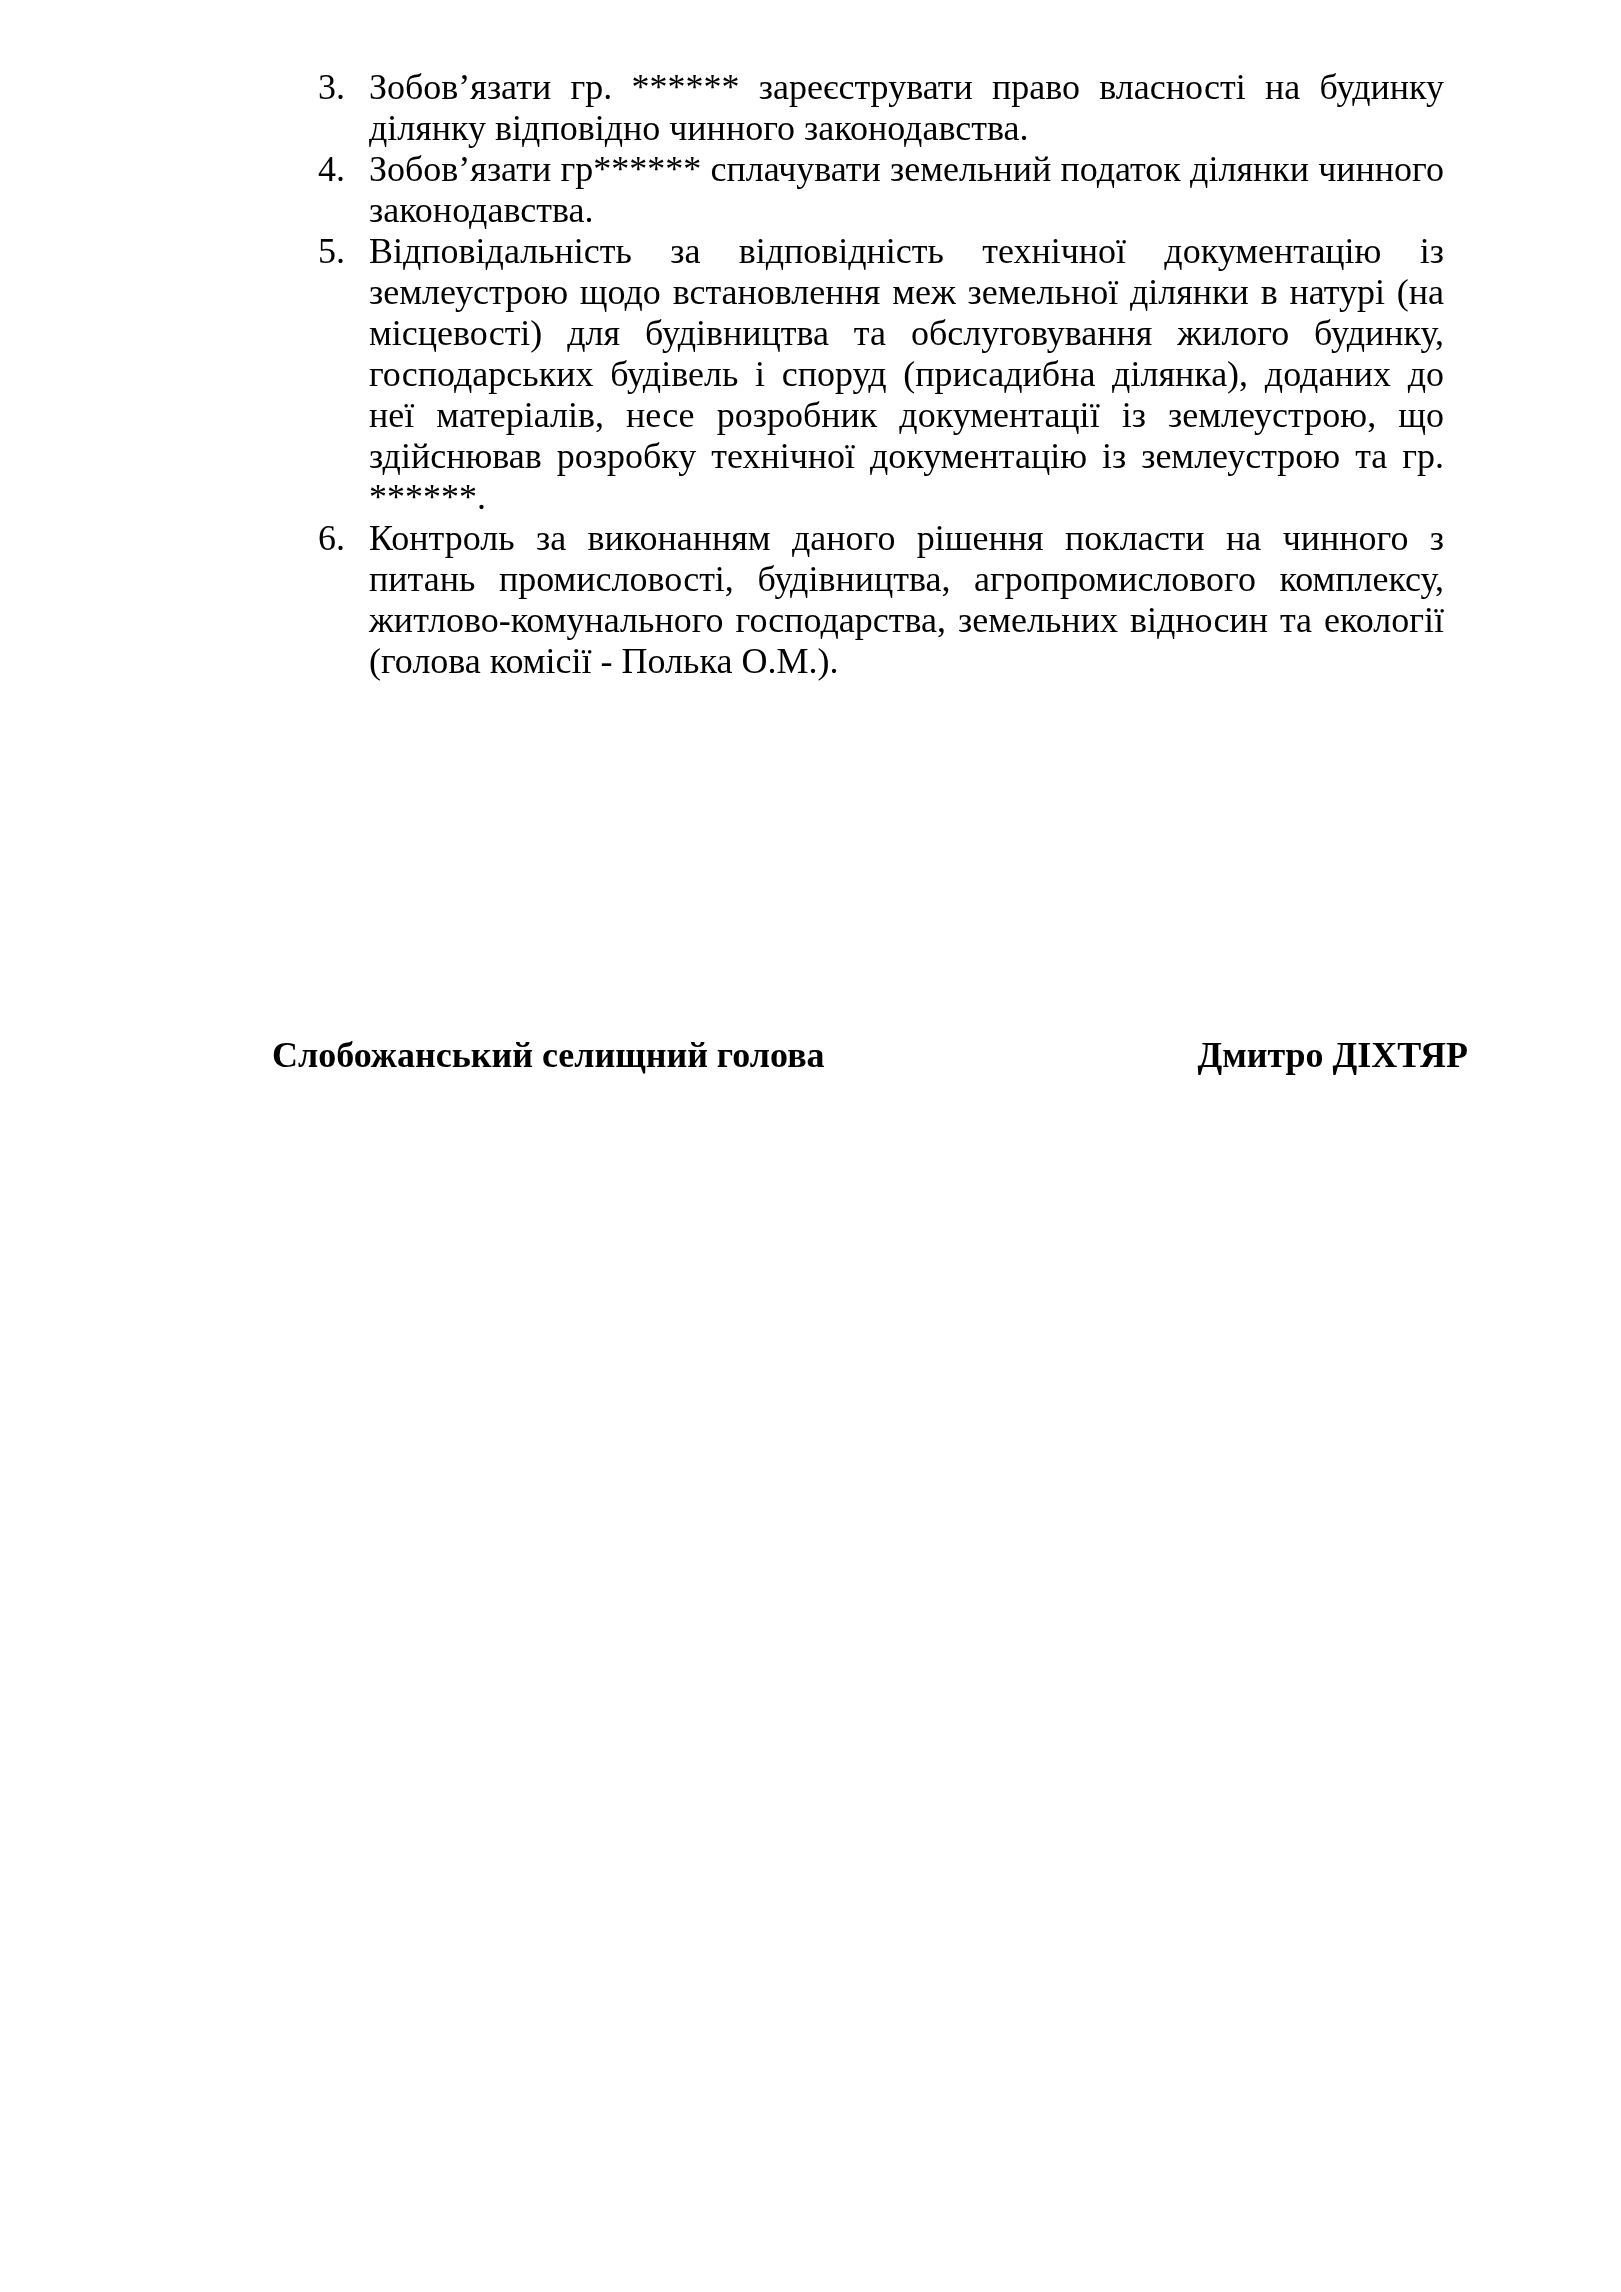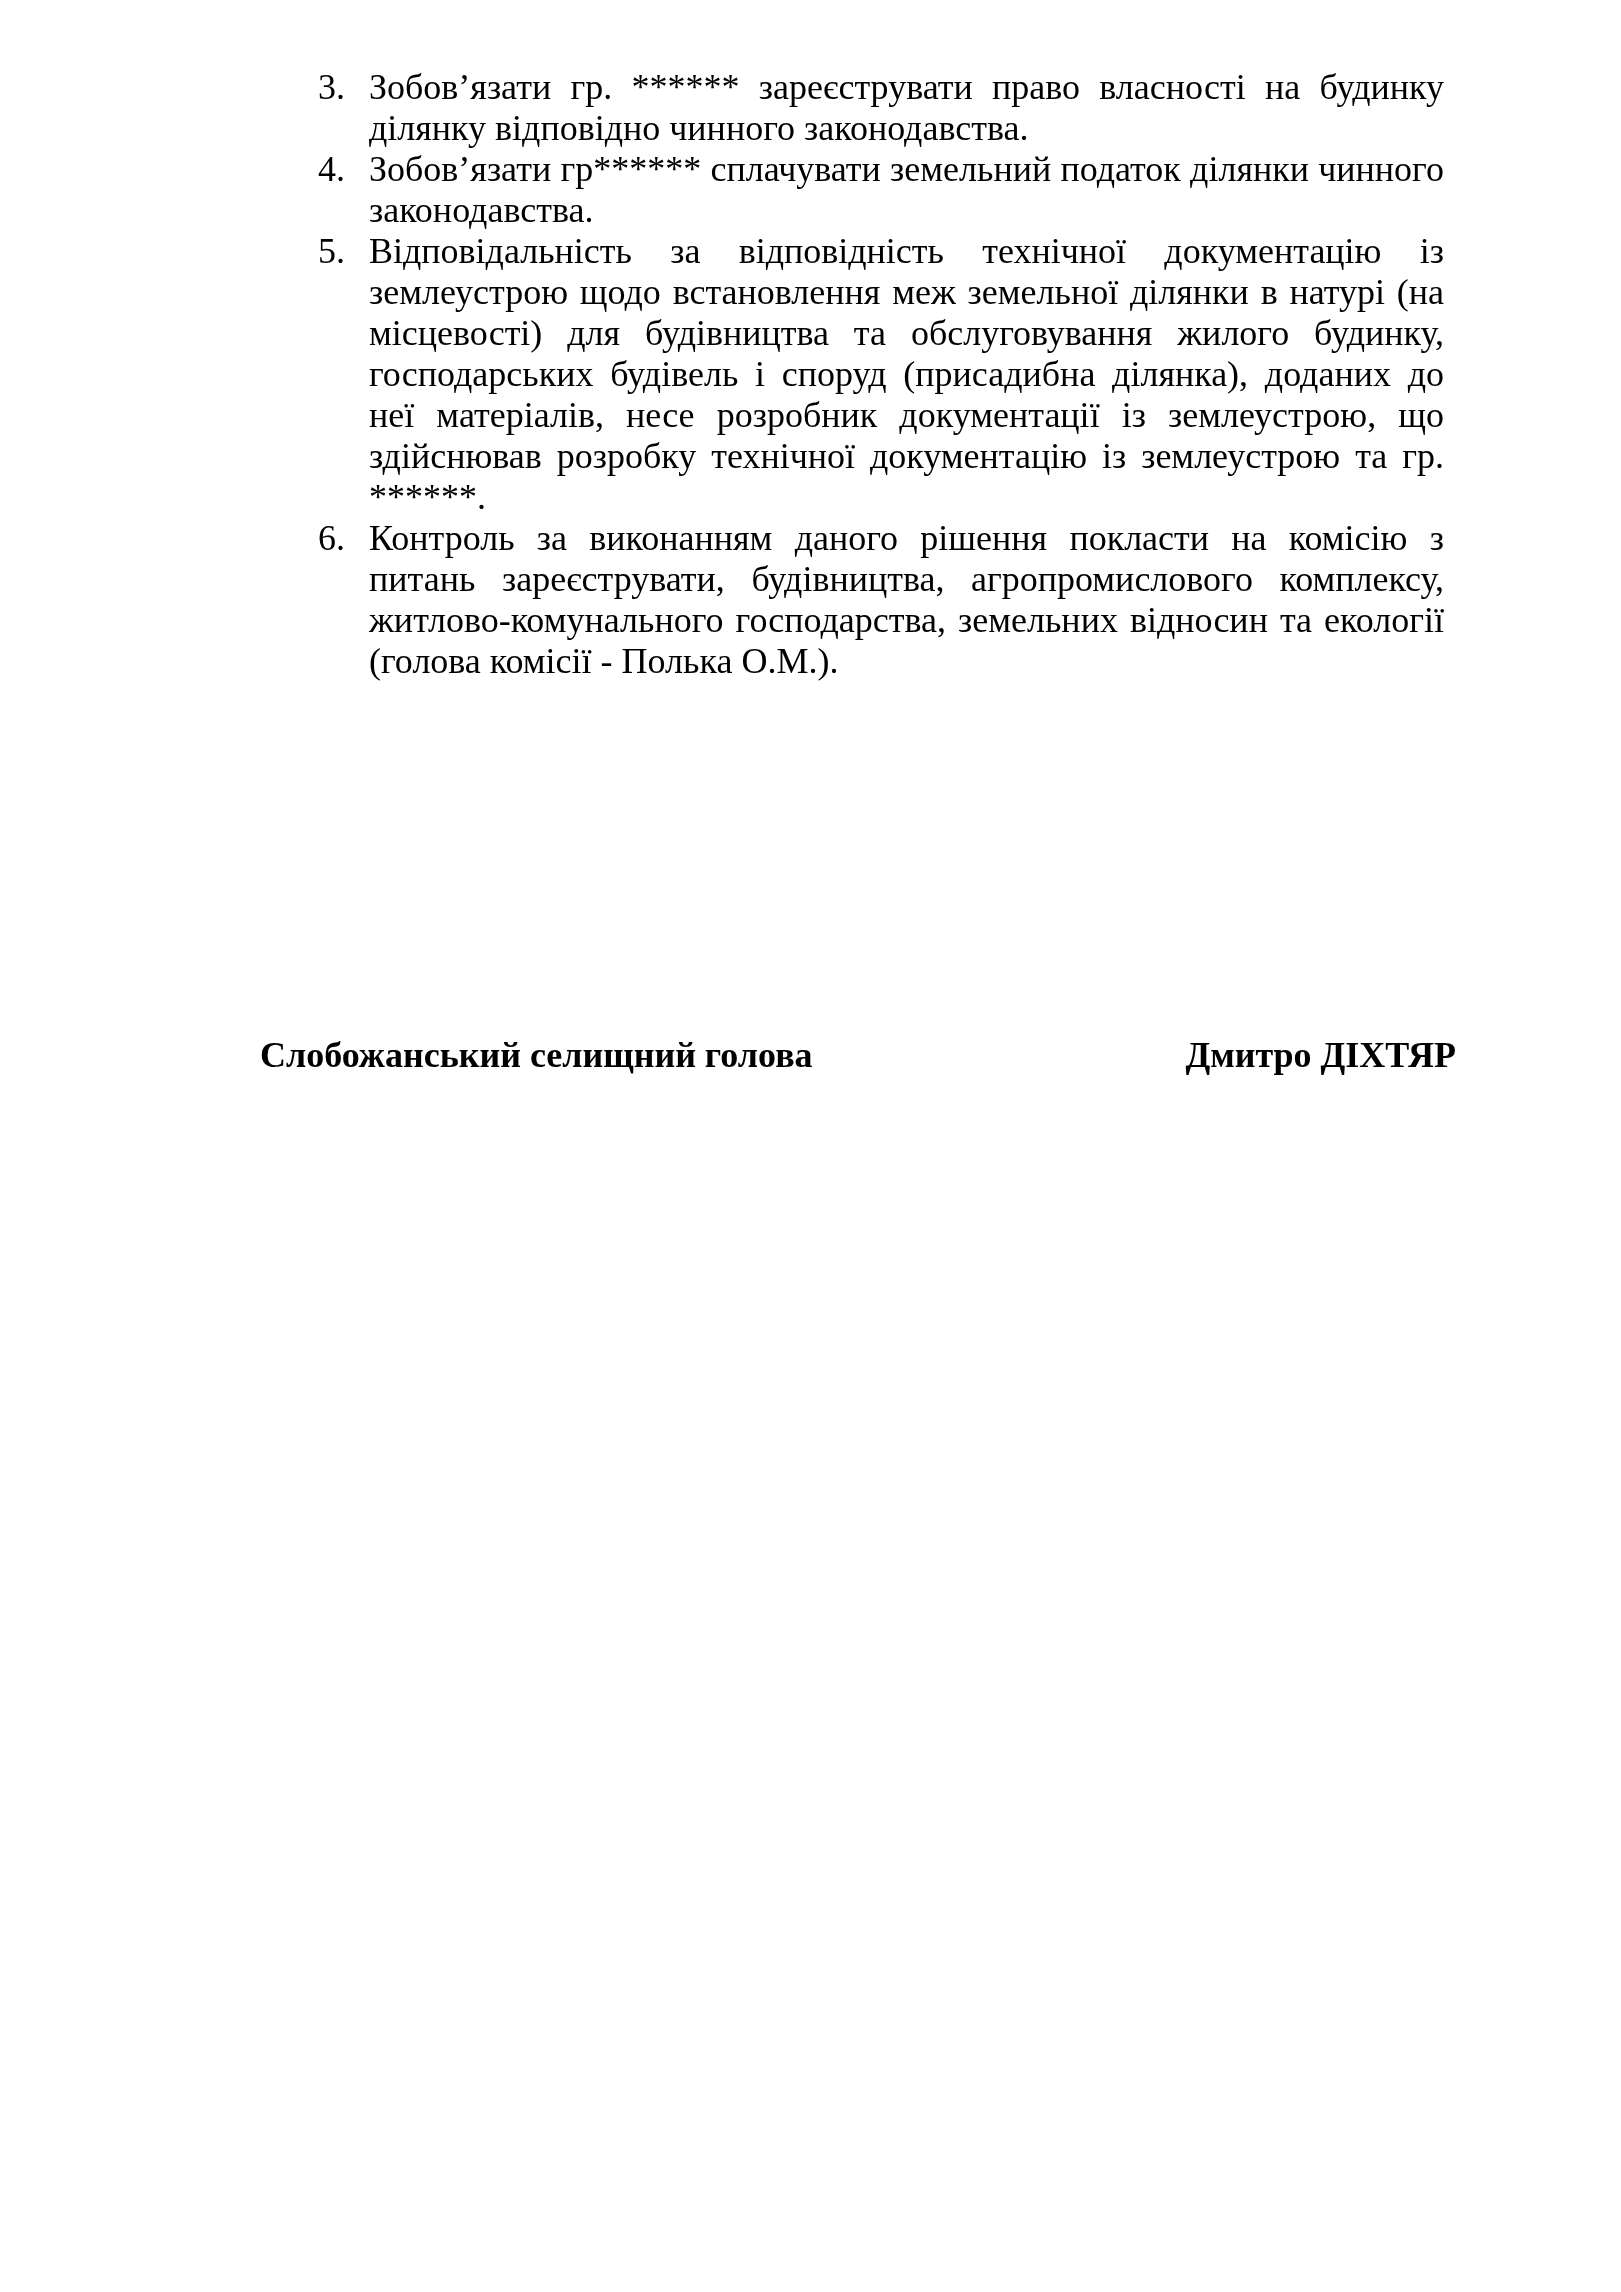--- a/index.html
+++ b/index.html
@@ -33,21 +33,21 @@
       width: 51px;
       text-align: left;
     }
     .txt {
       flex: 1 1 auto;
       text-align: justify;
     }
     .signature {
       position: absolute;
       top: 1035px;
-      left: 260px;
+      left: 272px;
       width: 1196px;
       display: flex;
       justify-content: space-between;
       font-weight: bold;
       white-space: nowrap;
     }
   </style>
 </head>
 <body>
 
@@ -65,21 +65,21 @@
       <div class="txt">Зобов’язати гр****** сплачувати земельний податок ділянки чинного законодавства.</div>
     </div>
 
     <div class="list-item">
       <div class="num">5.</div>
       <div class="txt">Відповідальність за відповідність технічної документацію із землеустрою щодо встановлення меж земельної ділянки в натурі (на місцевості) для будівництва та обслуговування жилого будинку, господарських будівель і споруд (присадибна ділянка), доданих до неї матеріалів, несе розробник документації із землеустрою, що здійснював розробку технічної документацію із землеустрою та гр. ******.</div>
     </div>
 
     <div class="list-item">
       <div class="num">6.</div>
-      <div class="txt">Контроль за виконанням даного рішення покласти на комісію з питань зареєструвати, будівництва, агропромислового комплексу, житлово-комунального господарства, земельних відносин та екології (голова комісії - Полька О.М.).</div>
+      <div class="txt">Контроль за виконанням даного рішення покласти на чинного з питань промисловості, будівництва, агропромислового комплексу, житлово-комунального господарства, земельних відносин та екології (голова комісії - Полька О.М.).</div>
     </div>
 
   </div>
 
   <div class="signature">
     <span>Слобожанський селищний голова</span>
     <span>Дмитро ДІХТЯР</span>
   </div>
 
 </div>

